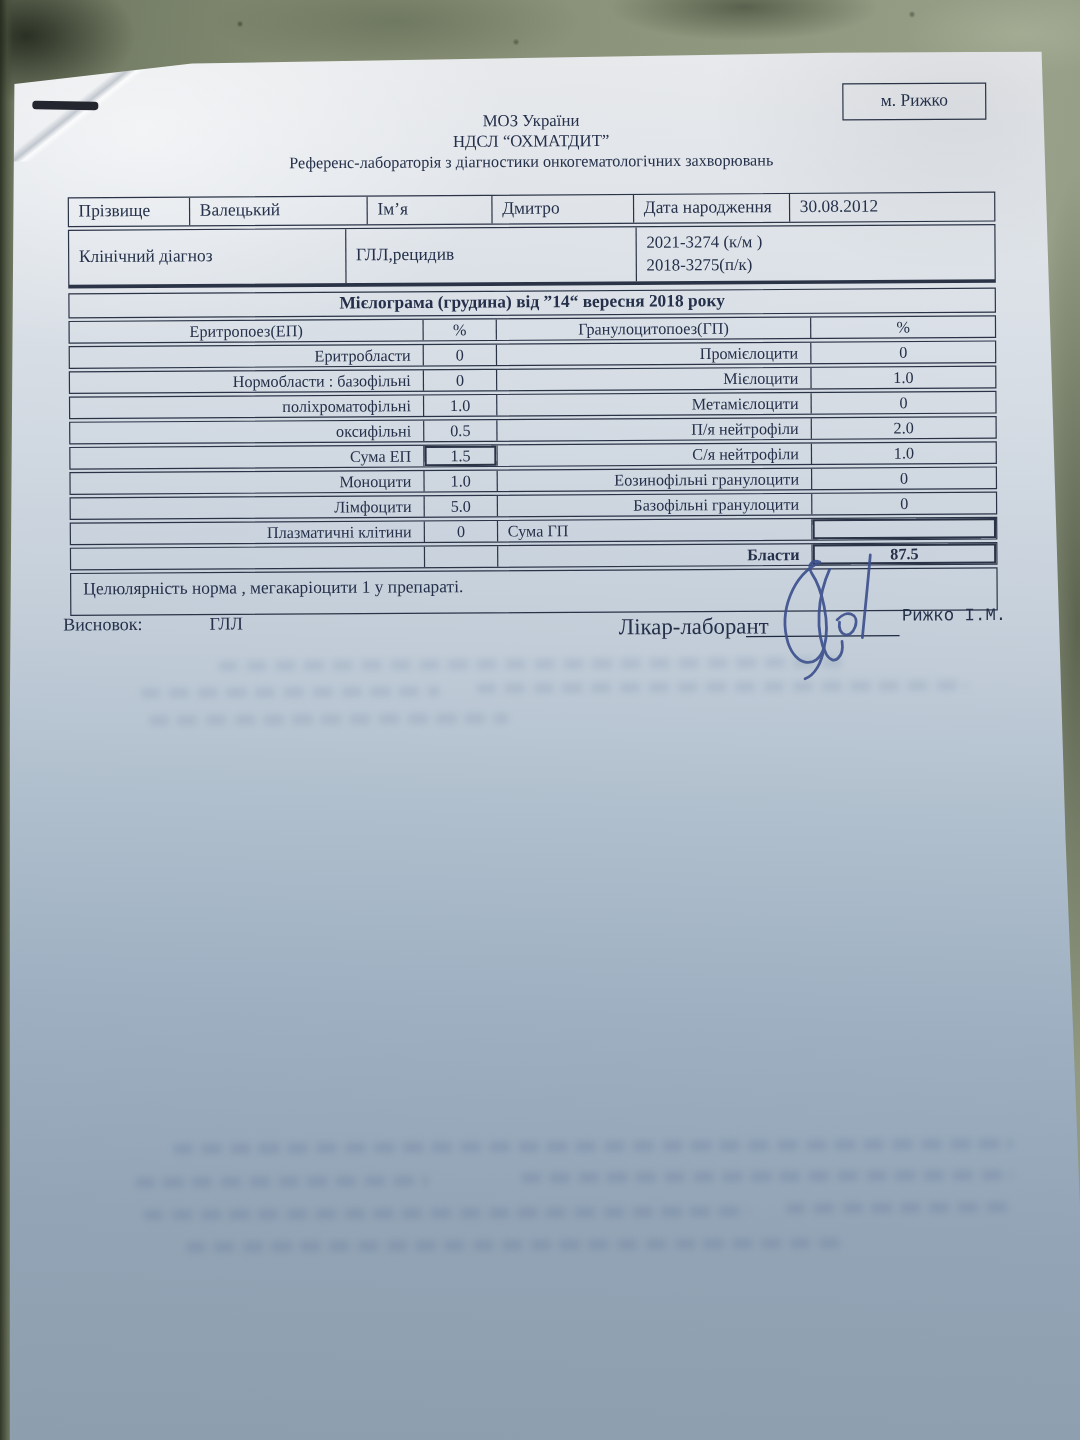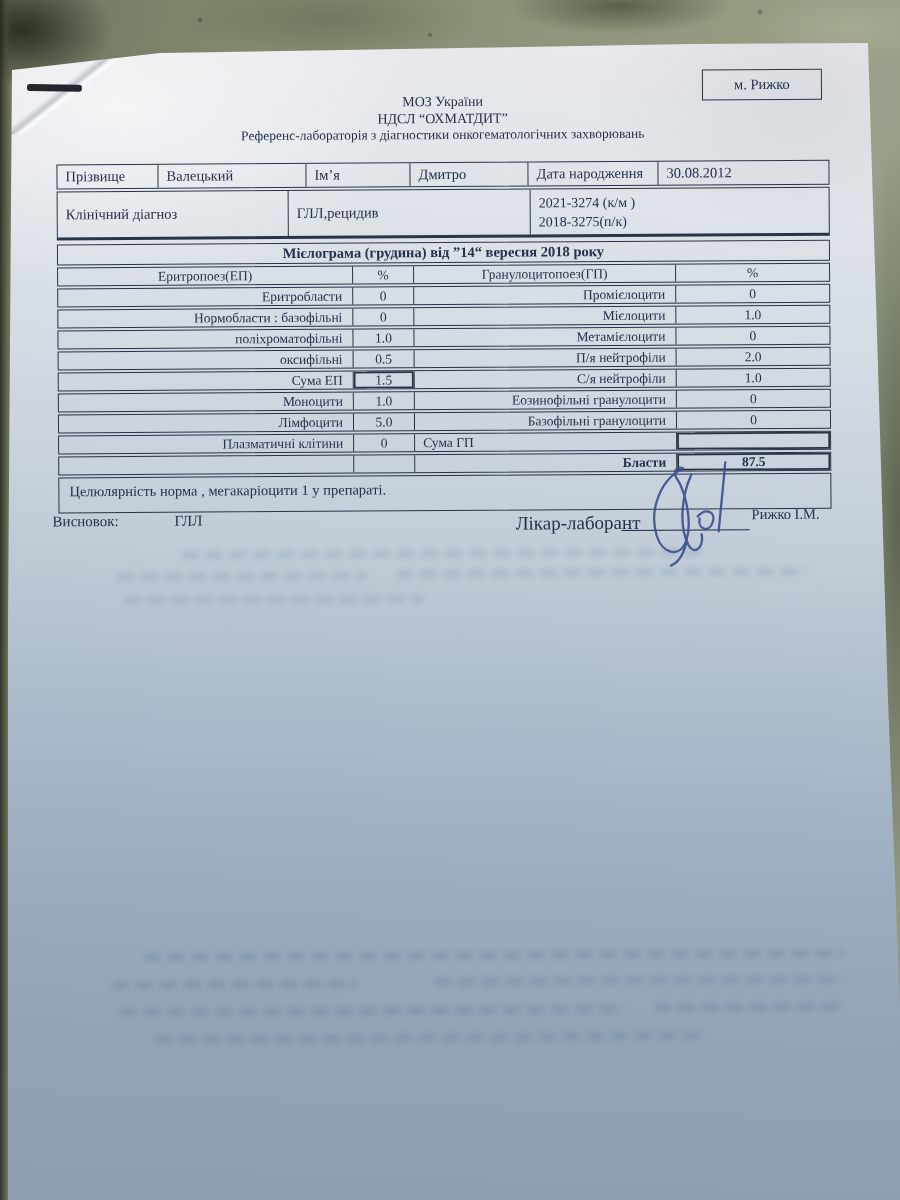--- a/index.html
+++ b/index.html
@@ -62,21 +62,21 @@
   .boxed{box-shadow:inset 0 0 0 1.8px #2b3447;}
   .left-lab{justify-content:flex-start;padding-left:8px;}
   .bold{font-weight:bold;}
   .note-row{display:flex;align-items:flex-start;border:1.4px solid #2b3447;margin-top:2px;height:36px;
     box-sizing:border-box;padding:5px 10px;font-size:14.5px;}
 
   .conclusion{position:absolute;left:51px;top:511px;font-size:15px;}
   .conclusion .val{margin-left:52px;}
   .doctor{position:absolute;left:514px;top:513px;font-size:19px;}
   .sig-line{position:absolute;left:620px;top:531px;width:128px;border-top:1.7px solid #1e2940;}
-  .doctor-name{position:absolute;left:750px;top:508px;font-size:14.5px;}
+  .doctor-name{position:absolute;left:750px;top:508px;font-size:14.5px;font-family:Liberation Mono, monospace;}
   .signature{position:absolute;left:630px;top:458px;width:122px;height:114px;}
 
   .ghost{position:absolute;height:9px;filter:blur(2.5px);border-radius:4px;
     background:repeating-linear-gradient(90deg, rgba(88,110,145,.55) 0 16px, rgba(88,110,145,.07) 16px 24px);}
   .ga{opacity:.26;}
   .gb{opacity:.38;}
 </style>
 </head>
 <body>
 

